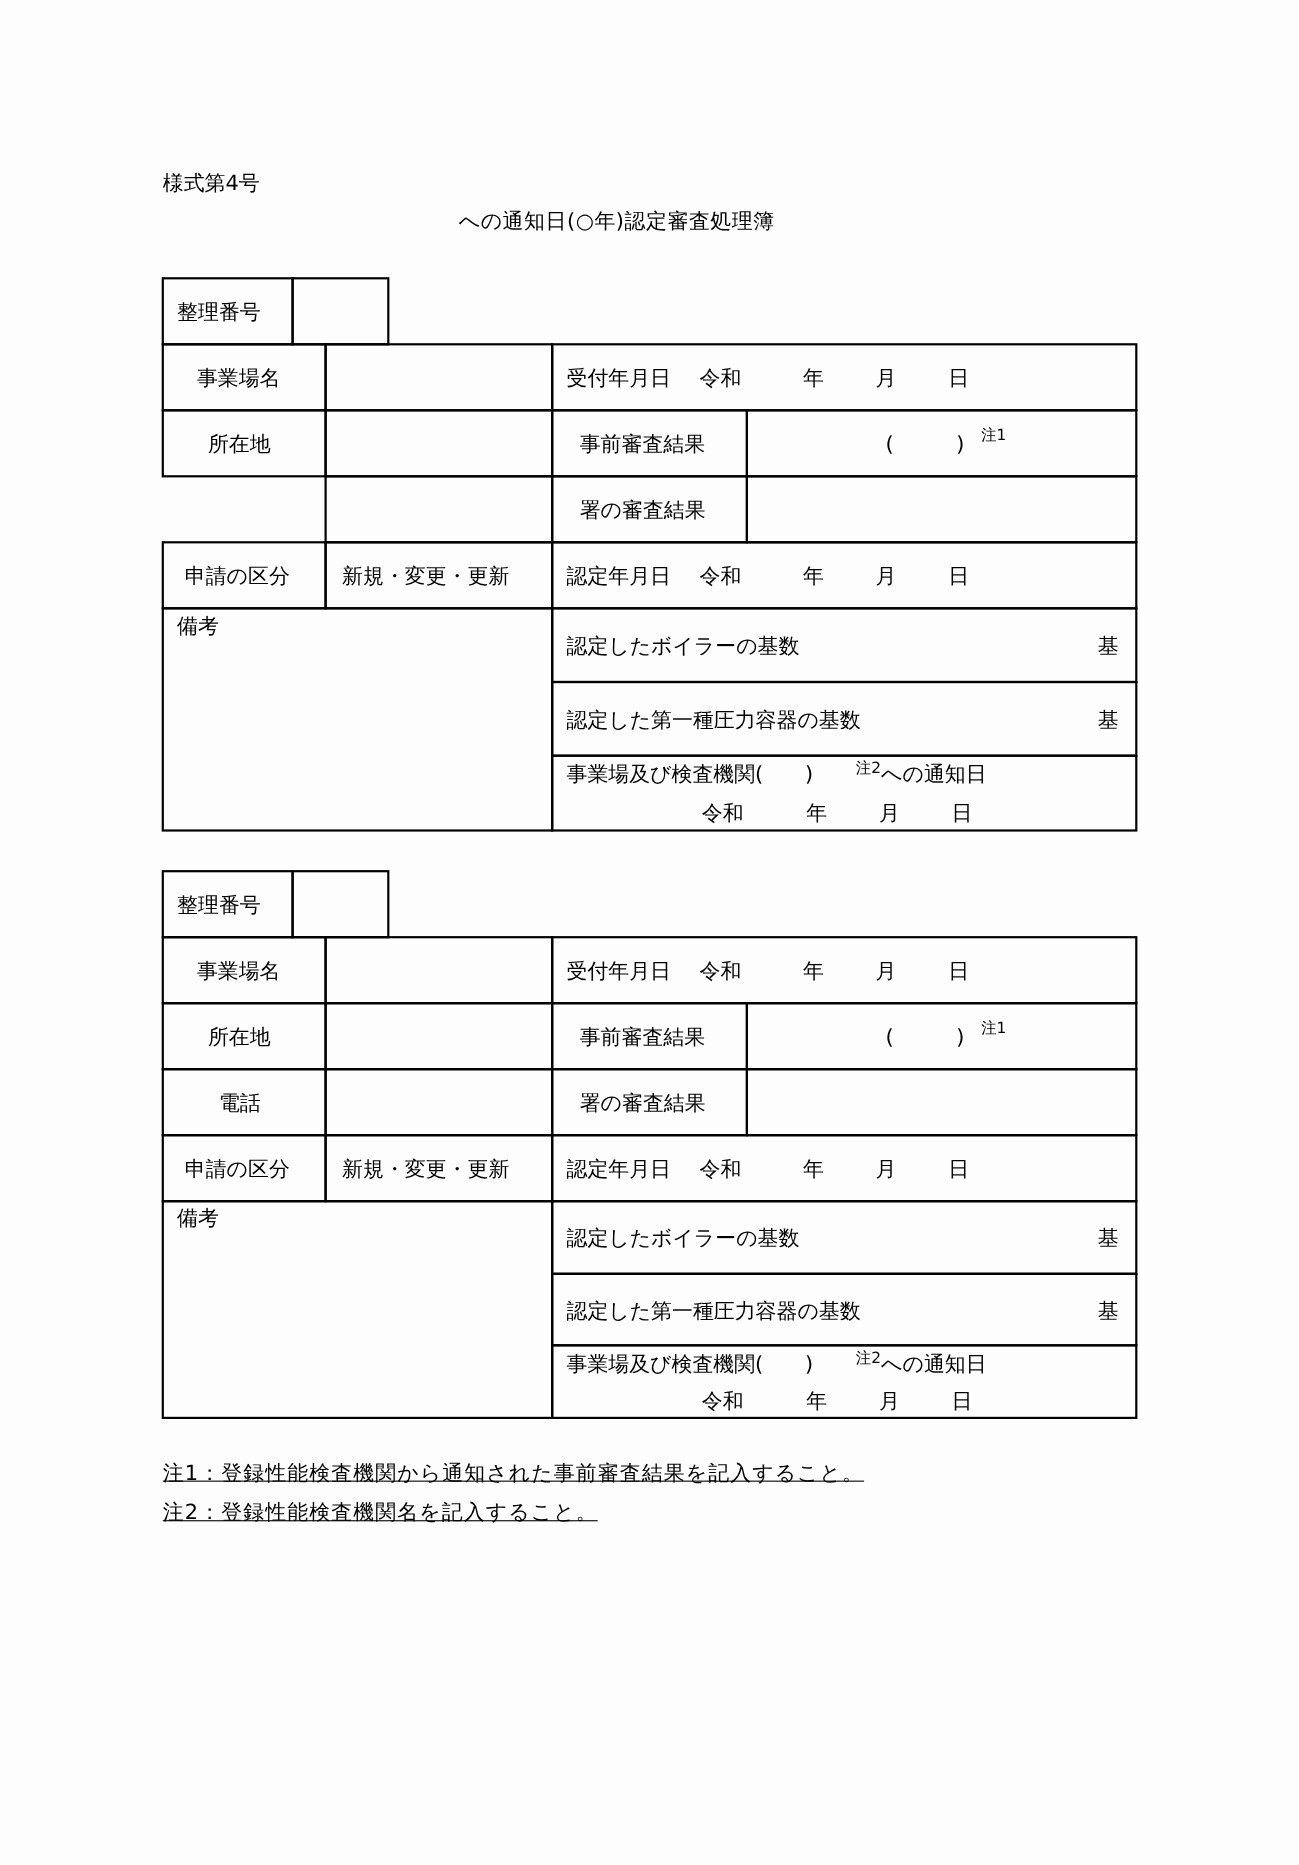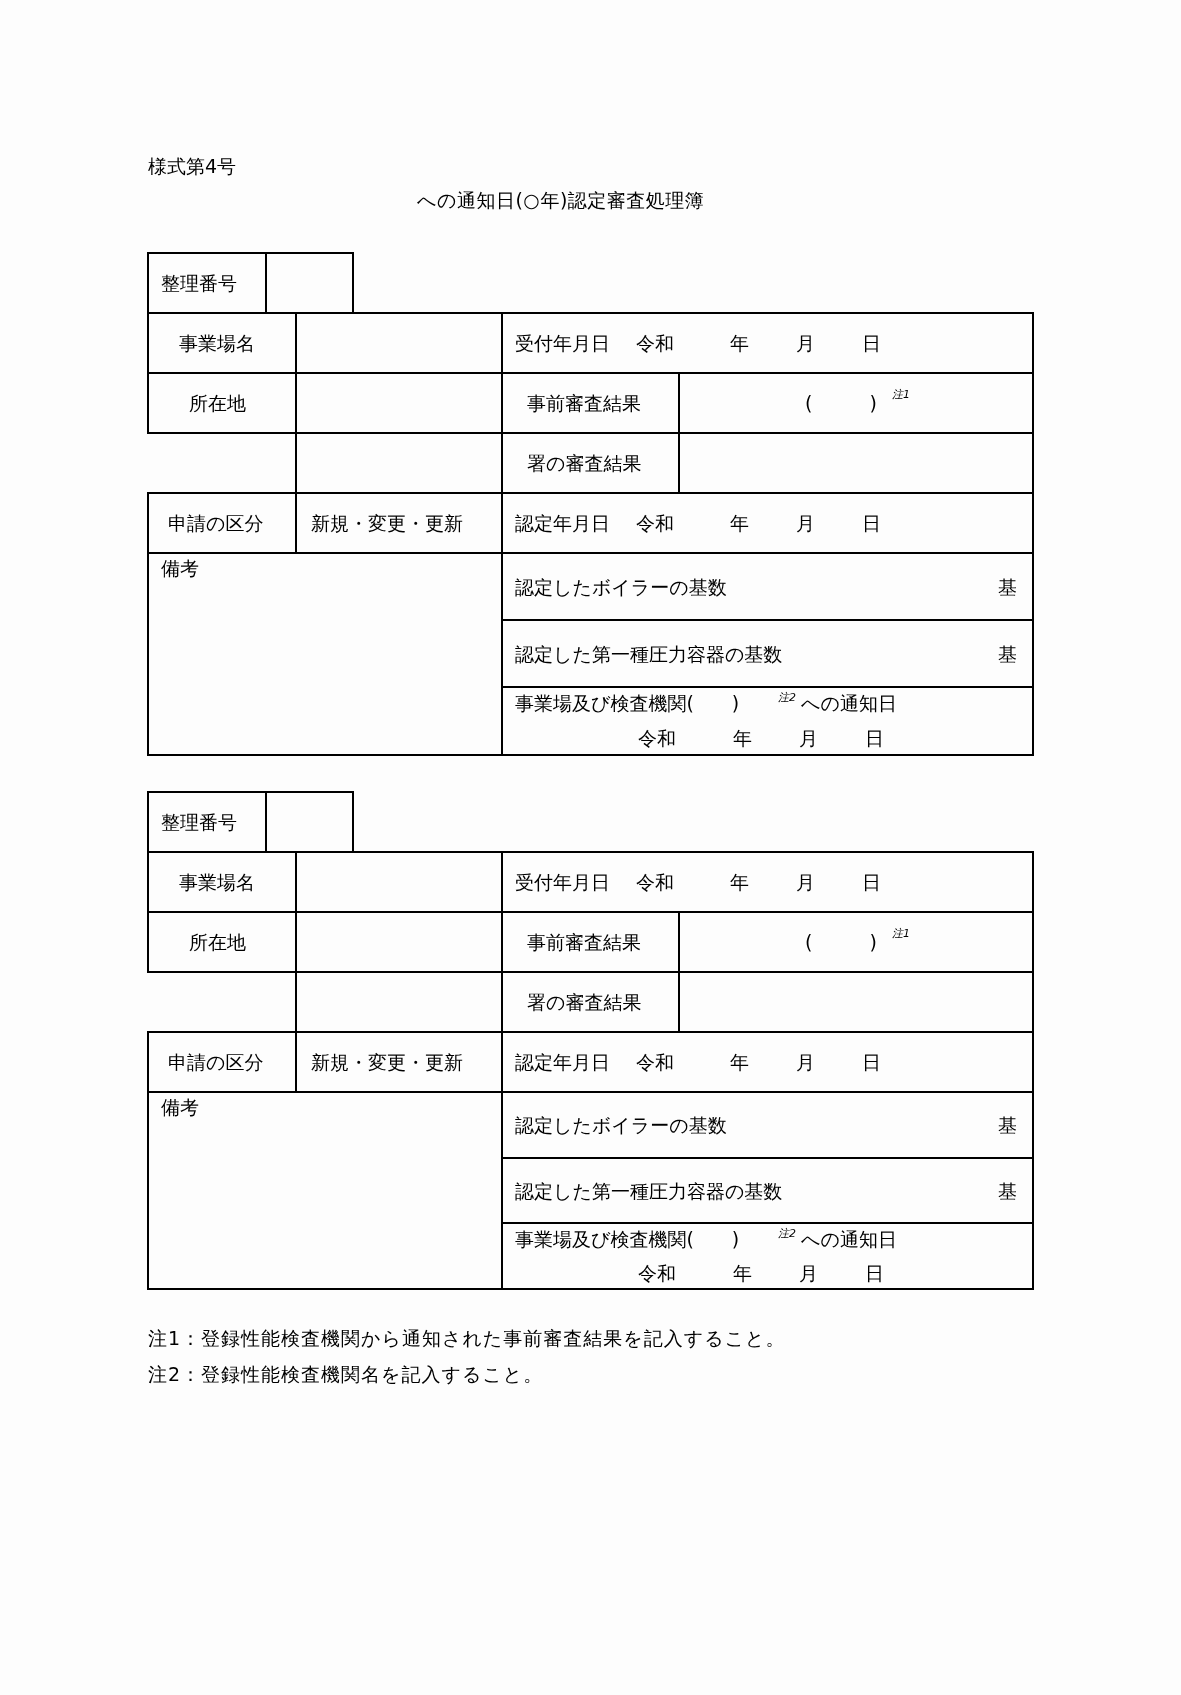--- a/index.html
+++ b/index.html
@@ -9,24 +9,24 @@
     font-family: "DejaVu Sans", "Liberation Sans", sans-serif;
     font-size:19px;
   }
   .abs { position:absolute; white-space:nowrap; }
   .form-number { left:148px; top:154px; }
   .doc-title { left:417px; top:188px; letter-spacing:0.5px; }
 
   .record { position:absolute; left:147px; width:887px; height:498px; }
   .cell { position:absolute; box-sizing:border-box; border:2px solid #000; }
   .lbl { position:absolute; white-space:nowrap; }
-  .sup { font-size:11px; vertical-align:top; position:relative; top:-2px;font-style:italic; }
+  .sup { font-size:14px; vertical-align:top; position:relative; top:-2px; }
 
   .notes { left:148px; }
-  .note { position:absolute; left:0; white-space:nowrap; letter-spacing:1px; }
+  .note { position:absolute; left:0; white-space:nowrap; letter-spacing:1px;text-decoration:underline; }
 </style>
 </head>
 <body>
 
 <div class="abs form-number">様式第4号</div>
 <div class="abs doc-title">への通知日(○年)認定審査処理簿</div>
 
 <div class="record" style="top:252px;">
 
   <div class="cell" style="left:0;top:0;width:120px;height:62px;">
@@ -123,20 +123,23 @@
   </div>
   <div class="cell" style="left:148px;top:120px;width:208px;height:62px;"></div>
   <div class="cell" style="left:354px;top:120px;width:179px;height:62px;">
     <span class="lbl" style="left:24px;top:17px;">事前審査結果</span>
   </div>
   <div class="cell" style="left:531px;top:120px;width:356px;height:62px;">
     <span class="lbl" style="left:125px;top:17px;">(　　　)</span>
     <span class="lbl sup" style="left:212px;top:13px;">注1</span>
   </div>
 
+  <div class="cell" style="left:0;top:180px;width:150px;height:62px;">
+    <span class="lbl" style="left:50px;top:17px;">電話</span>
+  </div>
   <div class="cell" style="left:148px;top:180px;width:208px;height:62px;"></div>
   <div class="cell" style="left:354px;top:180px;width:179px;height:62px;">
     <span class="lbl" style="left:24px;top:17px;">署の審査結果</span>
   </div>
   <div class="cell" style="left:531px;top:180px;width:356px;height:62px;"></div>
 
   <div class="cell" style="left:0;top:240px;width:150px;height:62px;">
     <span class="lbl" style="left:19px;top:17px;">申請の区分</span>
   </div>
   <div class="cell" style="left:148px;top:240px;width:208px;height:62px;">

